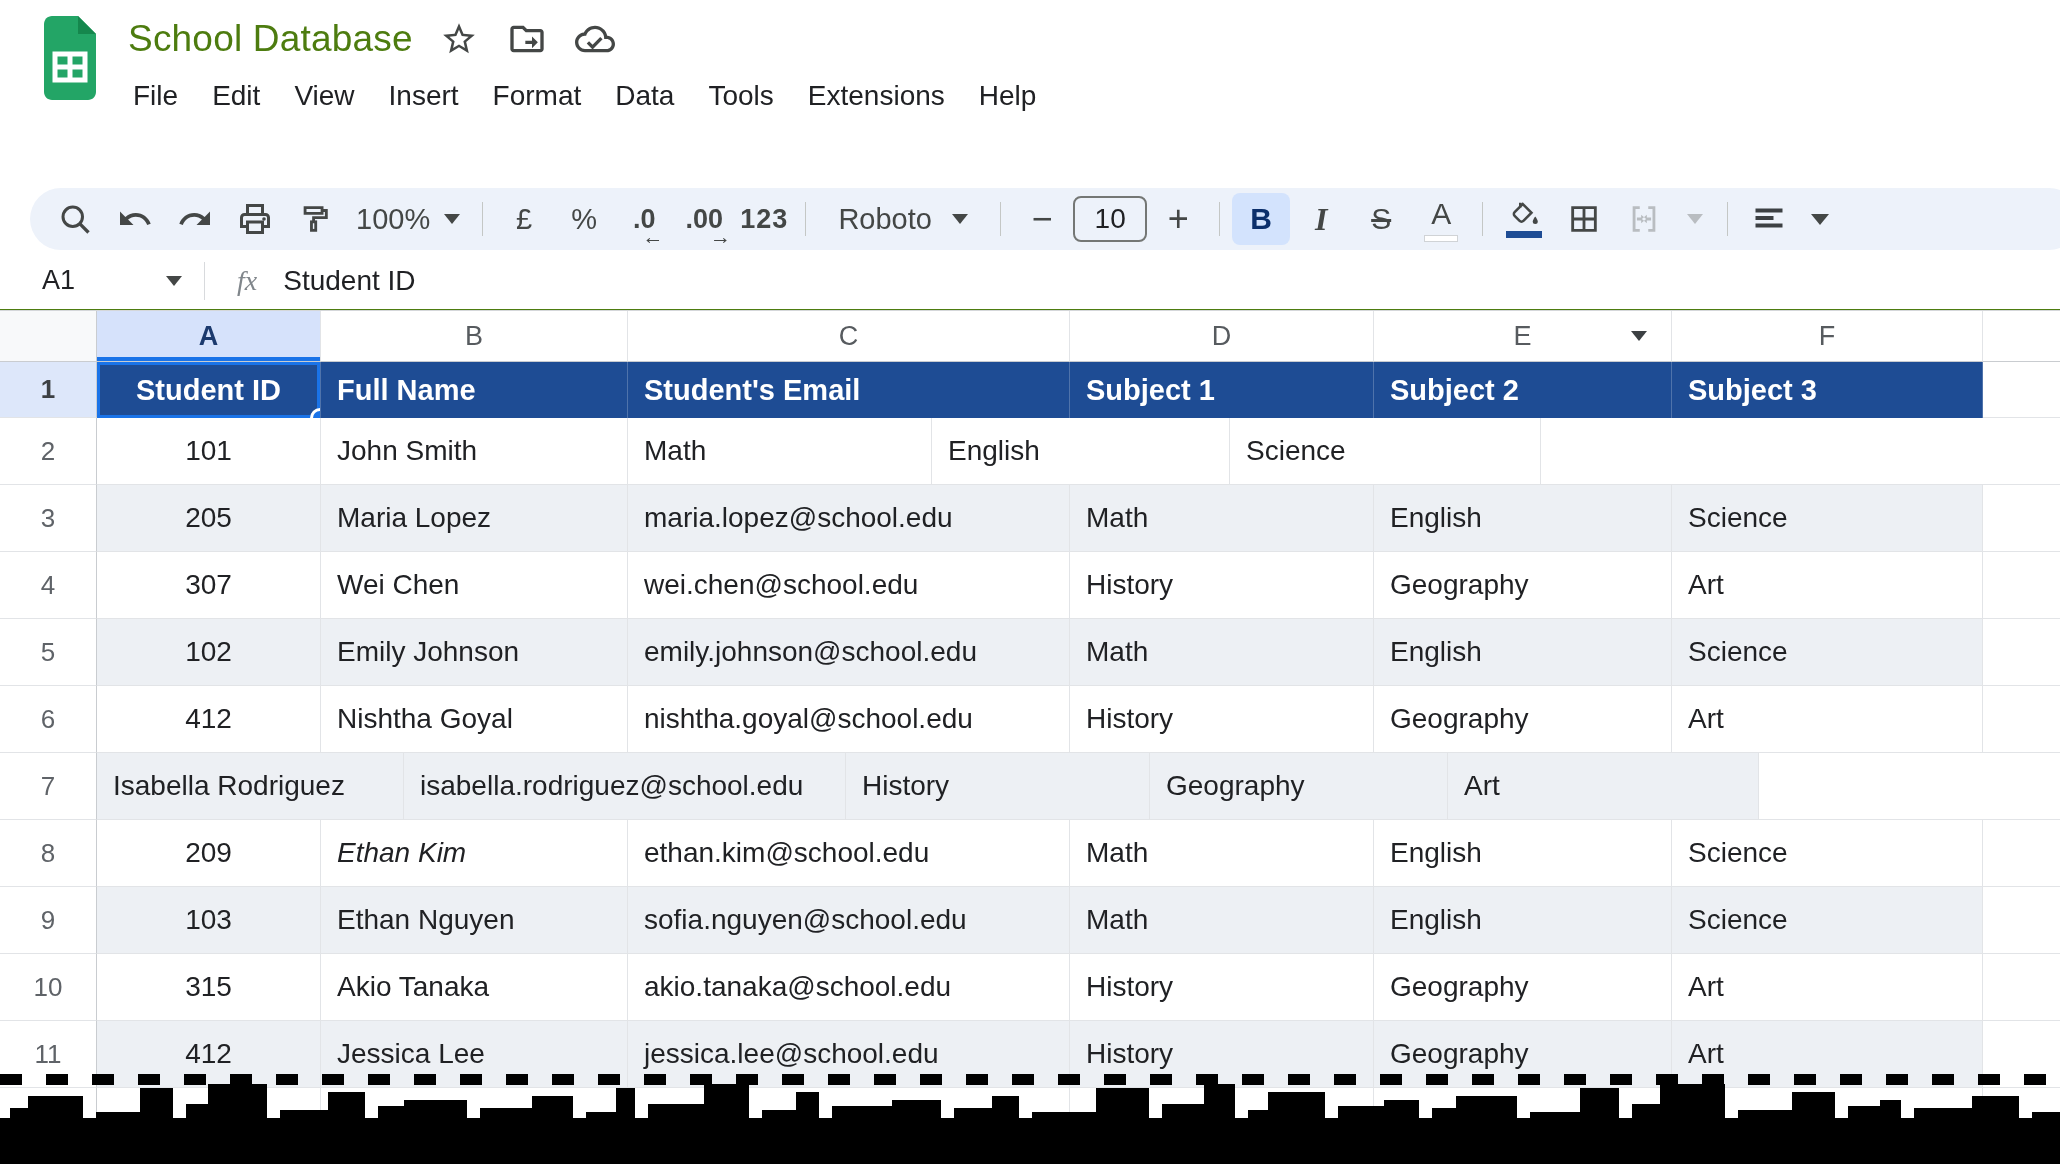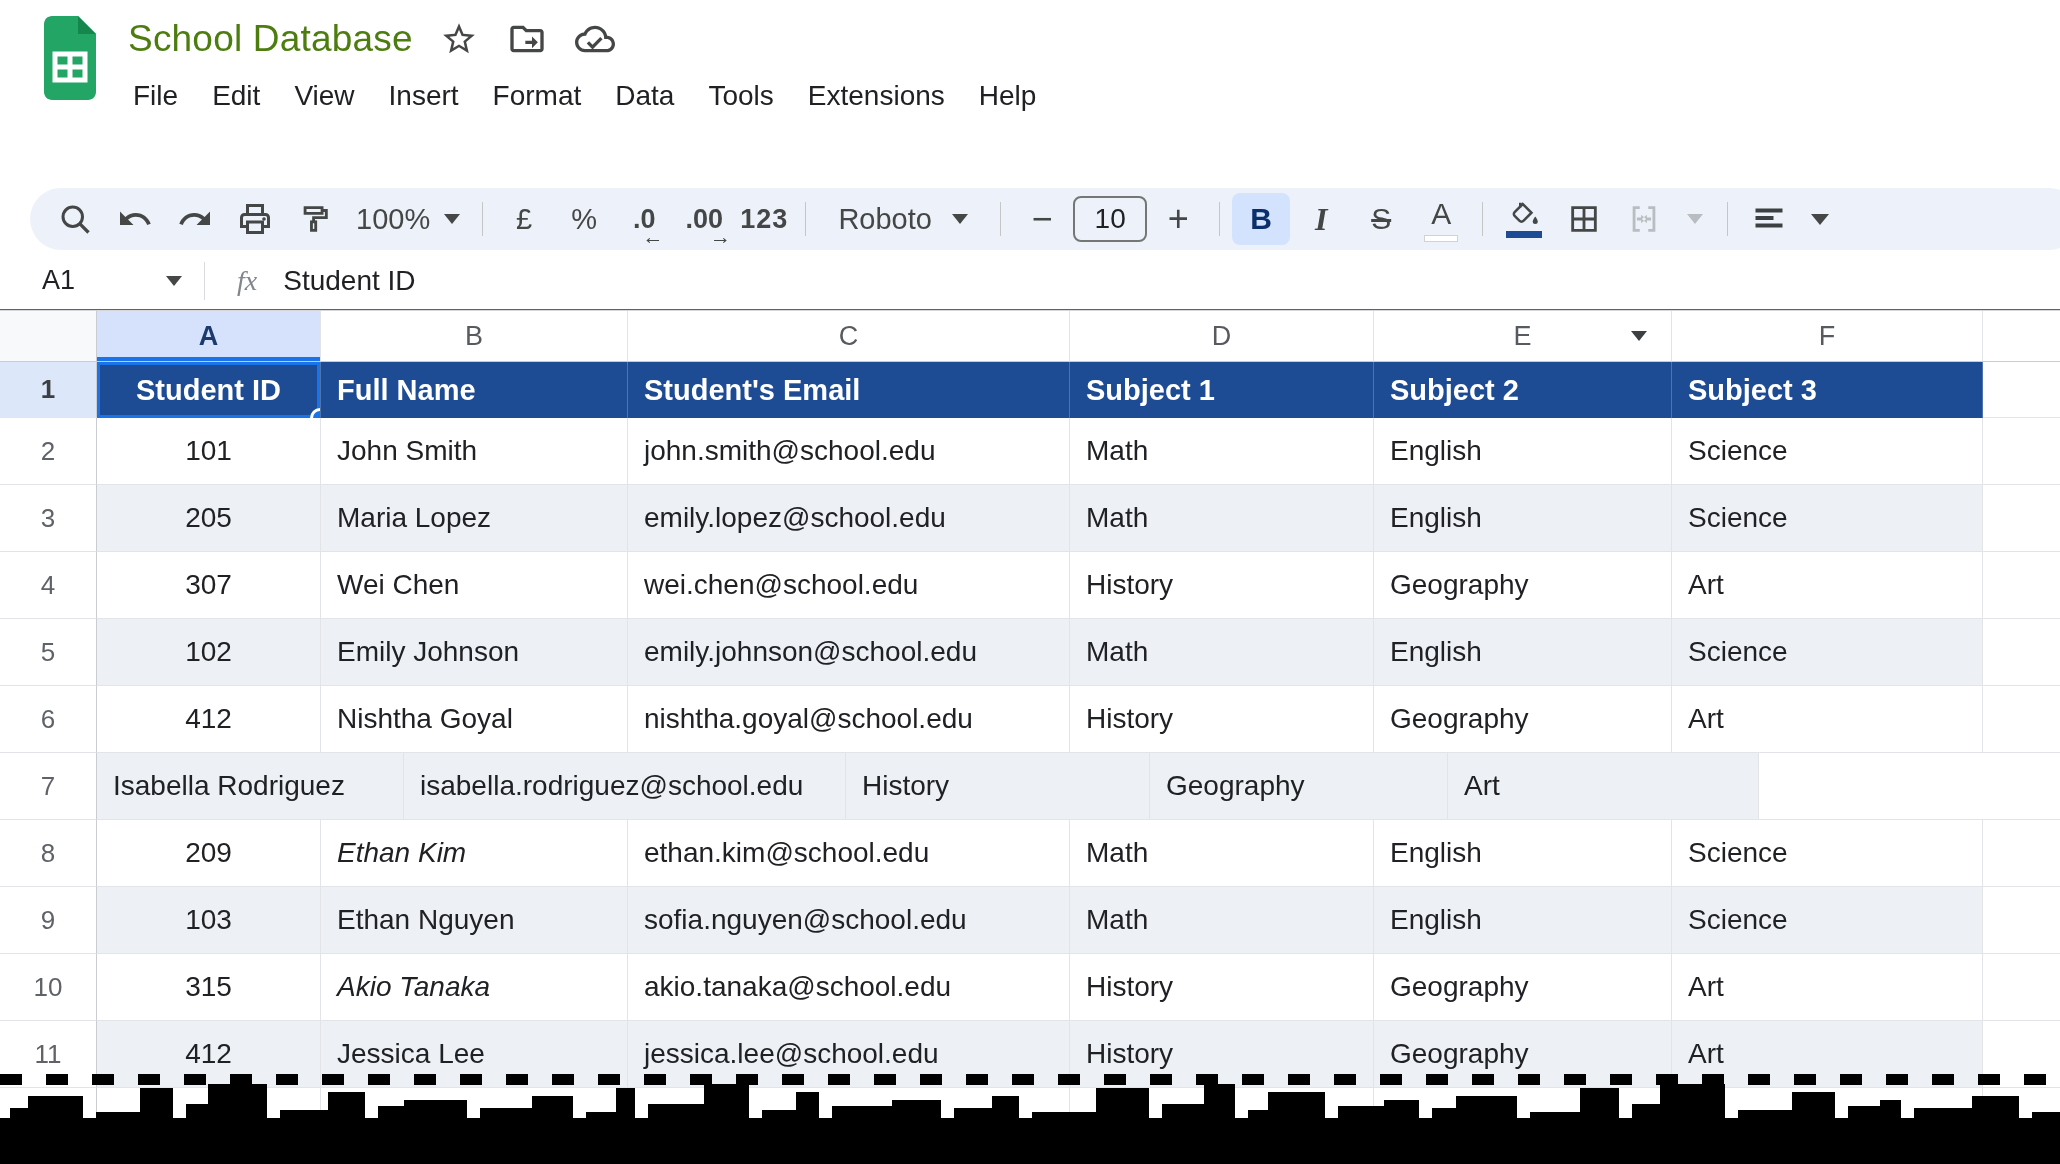--- a/index.html
+++ b/index.html
@@ -300,31 +300,30 @@
           <div class="cell" style="width: 442px;">Student's Email</div>
           <div class="cell" style="width: 304px;">Subject 1</div>
           <div class="cell" style="width: 298px;">Subject 2</div>
           <div class="cell" style="width: 311px;">Subject 3</div>
           <div class="cell-filler"></div>
         </div>
         <div class="grid-row">
           <div class="row-h">2</div>
           <div class="cell center" style="width: 224px;">101</div>
           <div class="cell" style="width: 307px;">John Smith</div>
-          <div class="cell" style="width: 442px;">john.smith@school.edu</div>
           <div class="cell" style="width: 304px;">Math</div>
           <div class="cell" style="width: 298px;">English</div>
           <div class="cell" style="width: 311px;">Science</div>
           <div class="cell-filler"></div>
         </div>
         <div class="grid-row banded">
           <div class="row-h">3</div>
           <div class="cell center" style="width: 224px;">205</div>
           <div class="cell" style="width: 307px;">Maria Lopez</div>
-          <div class="cell" style="width: 442px;">emily.lopez@school.edu</div>
+          <div class="cell" style="width: 442px;">maria.lopez@school.edu</div>
           <div class="cell" style="width: 304px;">Math</div>
           <div class="cell" style="width: 298px;">English</div>
           <div class="cell" style="width: 311px;">Science</div>
           <div class="cell-filler"></div>
         </div>
         <div class="grid-row">
           <div class="row-h">4</div>
           <div class="cell center" style="width: 224px;">307</div>
           <div class="cell" style="width: 307px;">Wei Chen</div>
           <div class="cell" style="width: 442px;">wei.chen@school.edu</div>
@@ -378,21 +377,21 @@
           <div class="cell" style="width: 307px;">Ethan Nguyen</div>
           <div class="cell" style="width: 442px;">sofia.nguyen@school.edu</div>
           <div class="cell" style="width: 304px;">Math</div>
           <div class="cell" style="width: 298px;">English</div>
           <div class="cell" style="width: 311px;">Science</div>
           <div class="cell-filler"></div>
         </div>
         <div class="grid-row">
           <div class="row-h">10</div>
           <div class="cell center" style="width: 224px;">315</div>
-          <div class="cell" style="width: 307px; font-style: italic;">Akio Tanaka</div>
+          <div class="cell" style="width: 307px;">Akio Tanaka</div>
           <div class="cell" style="width: 442px;">akio.tanaka@school.edu</div>
           <div class="cell" style="width: 304px;">History</div>
           <div class="cell" style="width: 298px;">Geography</div>
           <div class="cell" style="width: 311px;">Art</div>
           <div class="cell-filler"></div>
         </div>
         <div class="grid-row banded">
           <div class="row-h">11</div>
           <div class="cell center" style="width: 224px;">412</div>
           <div class="cell" style="width: 307px;">Jessica Lee</div>

